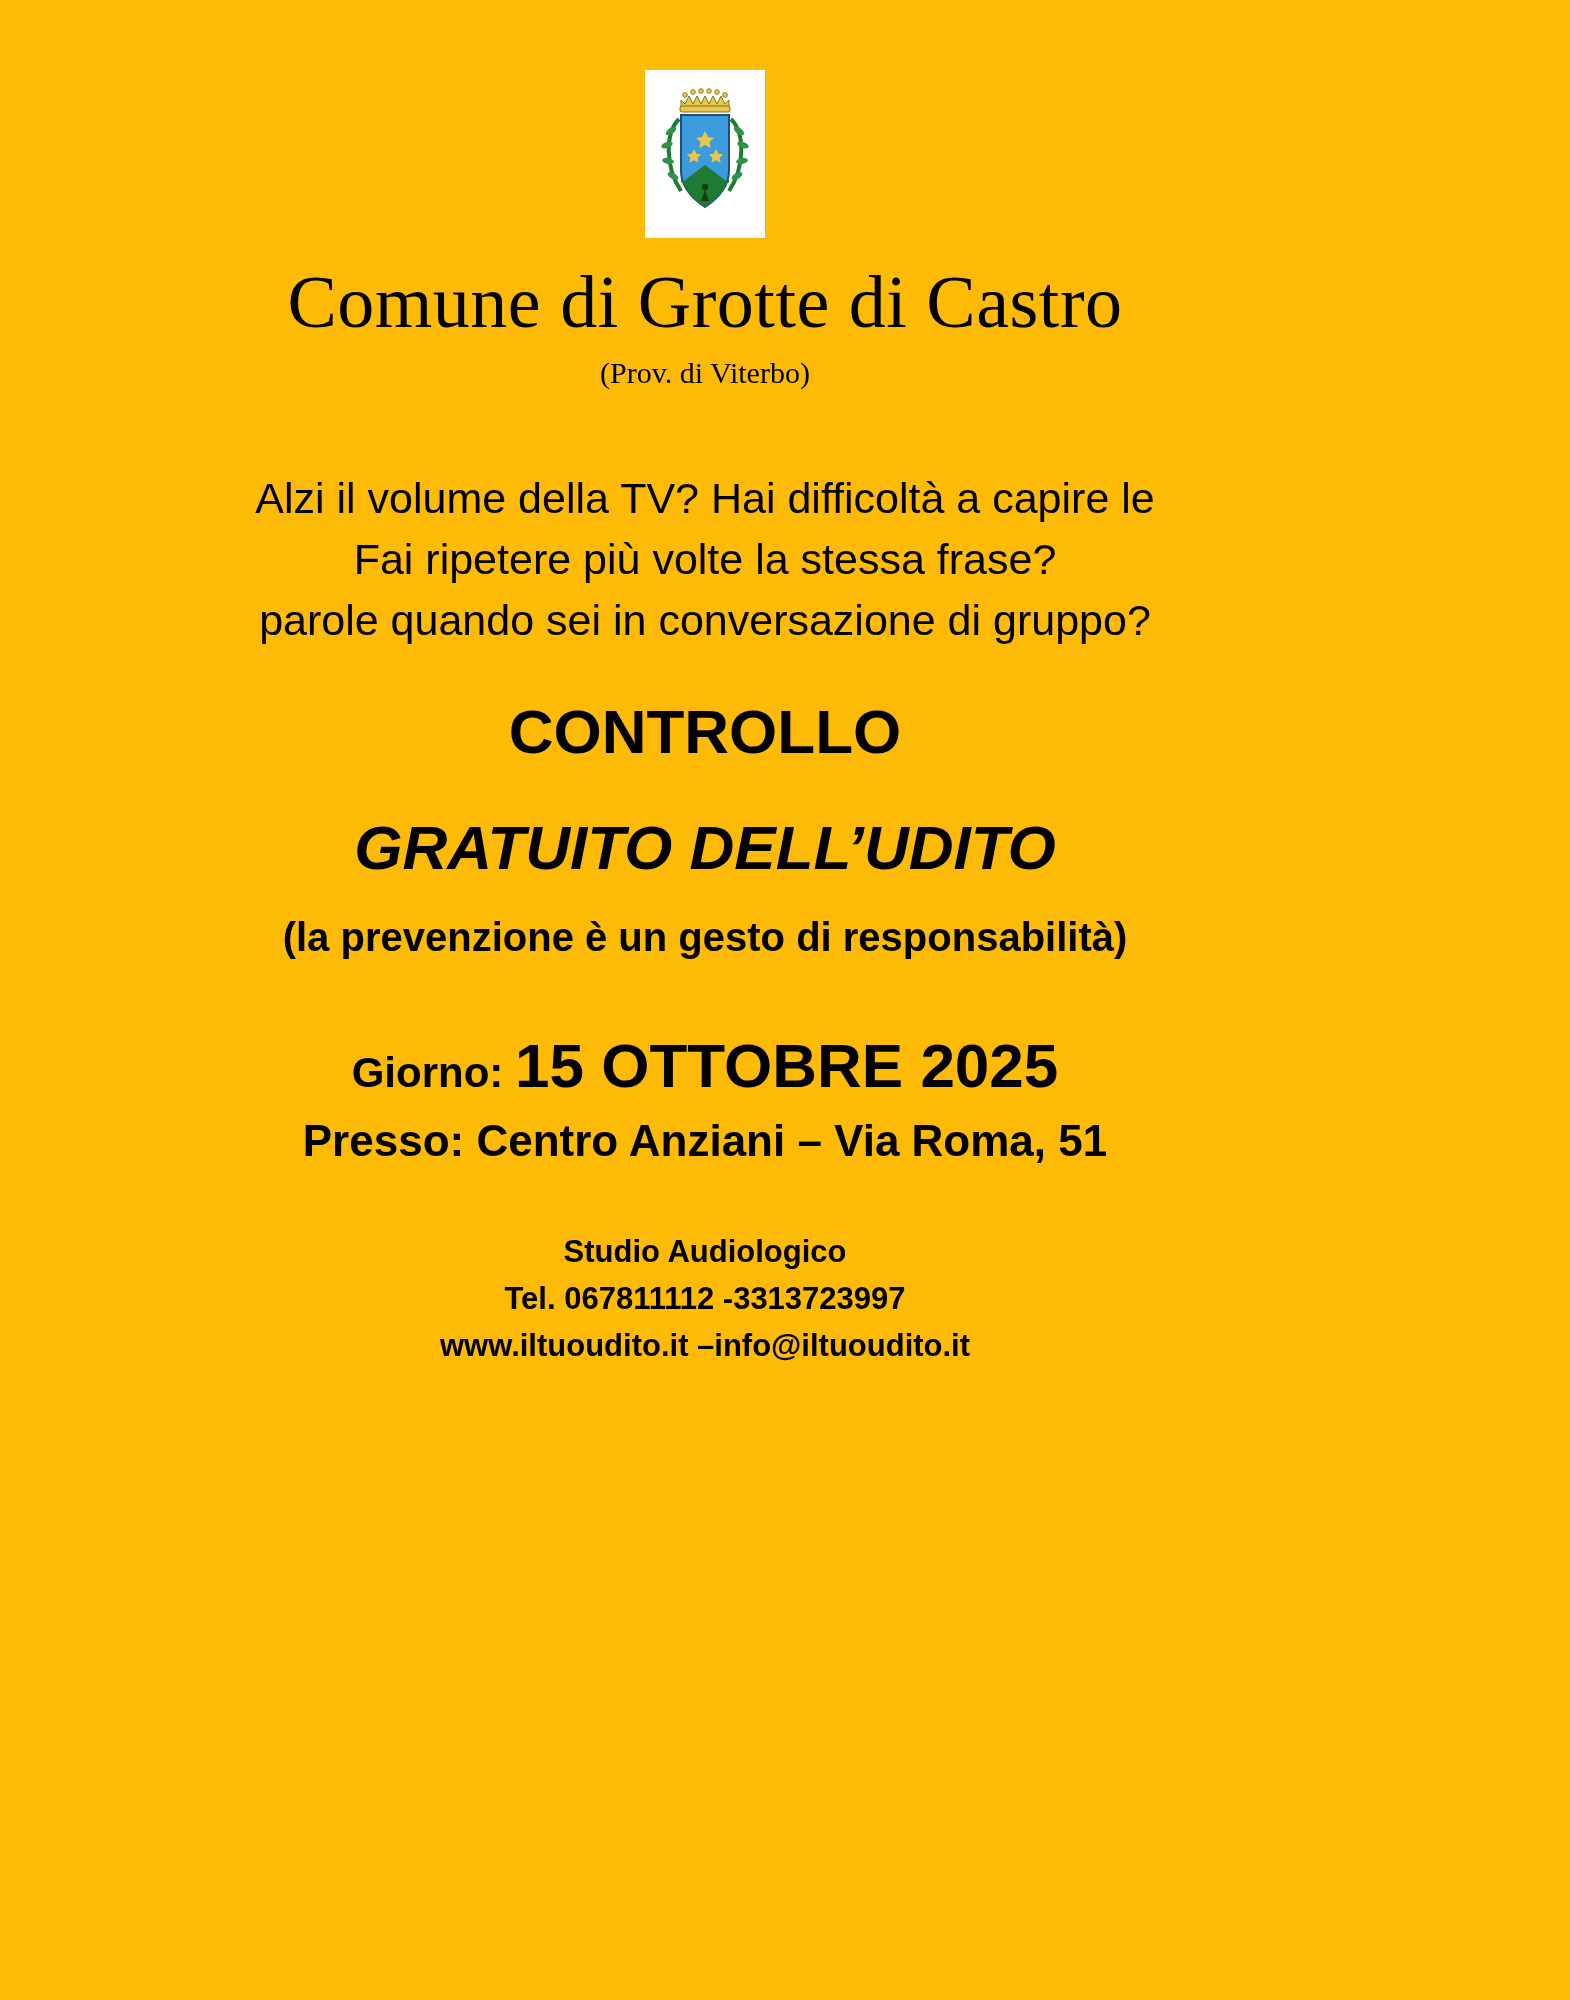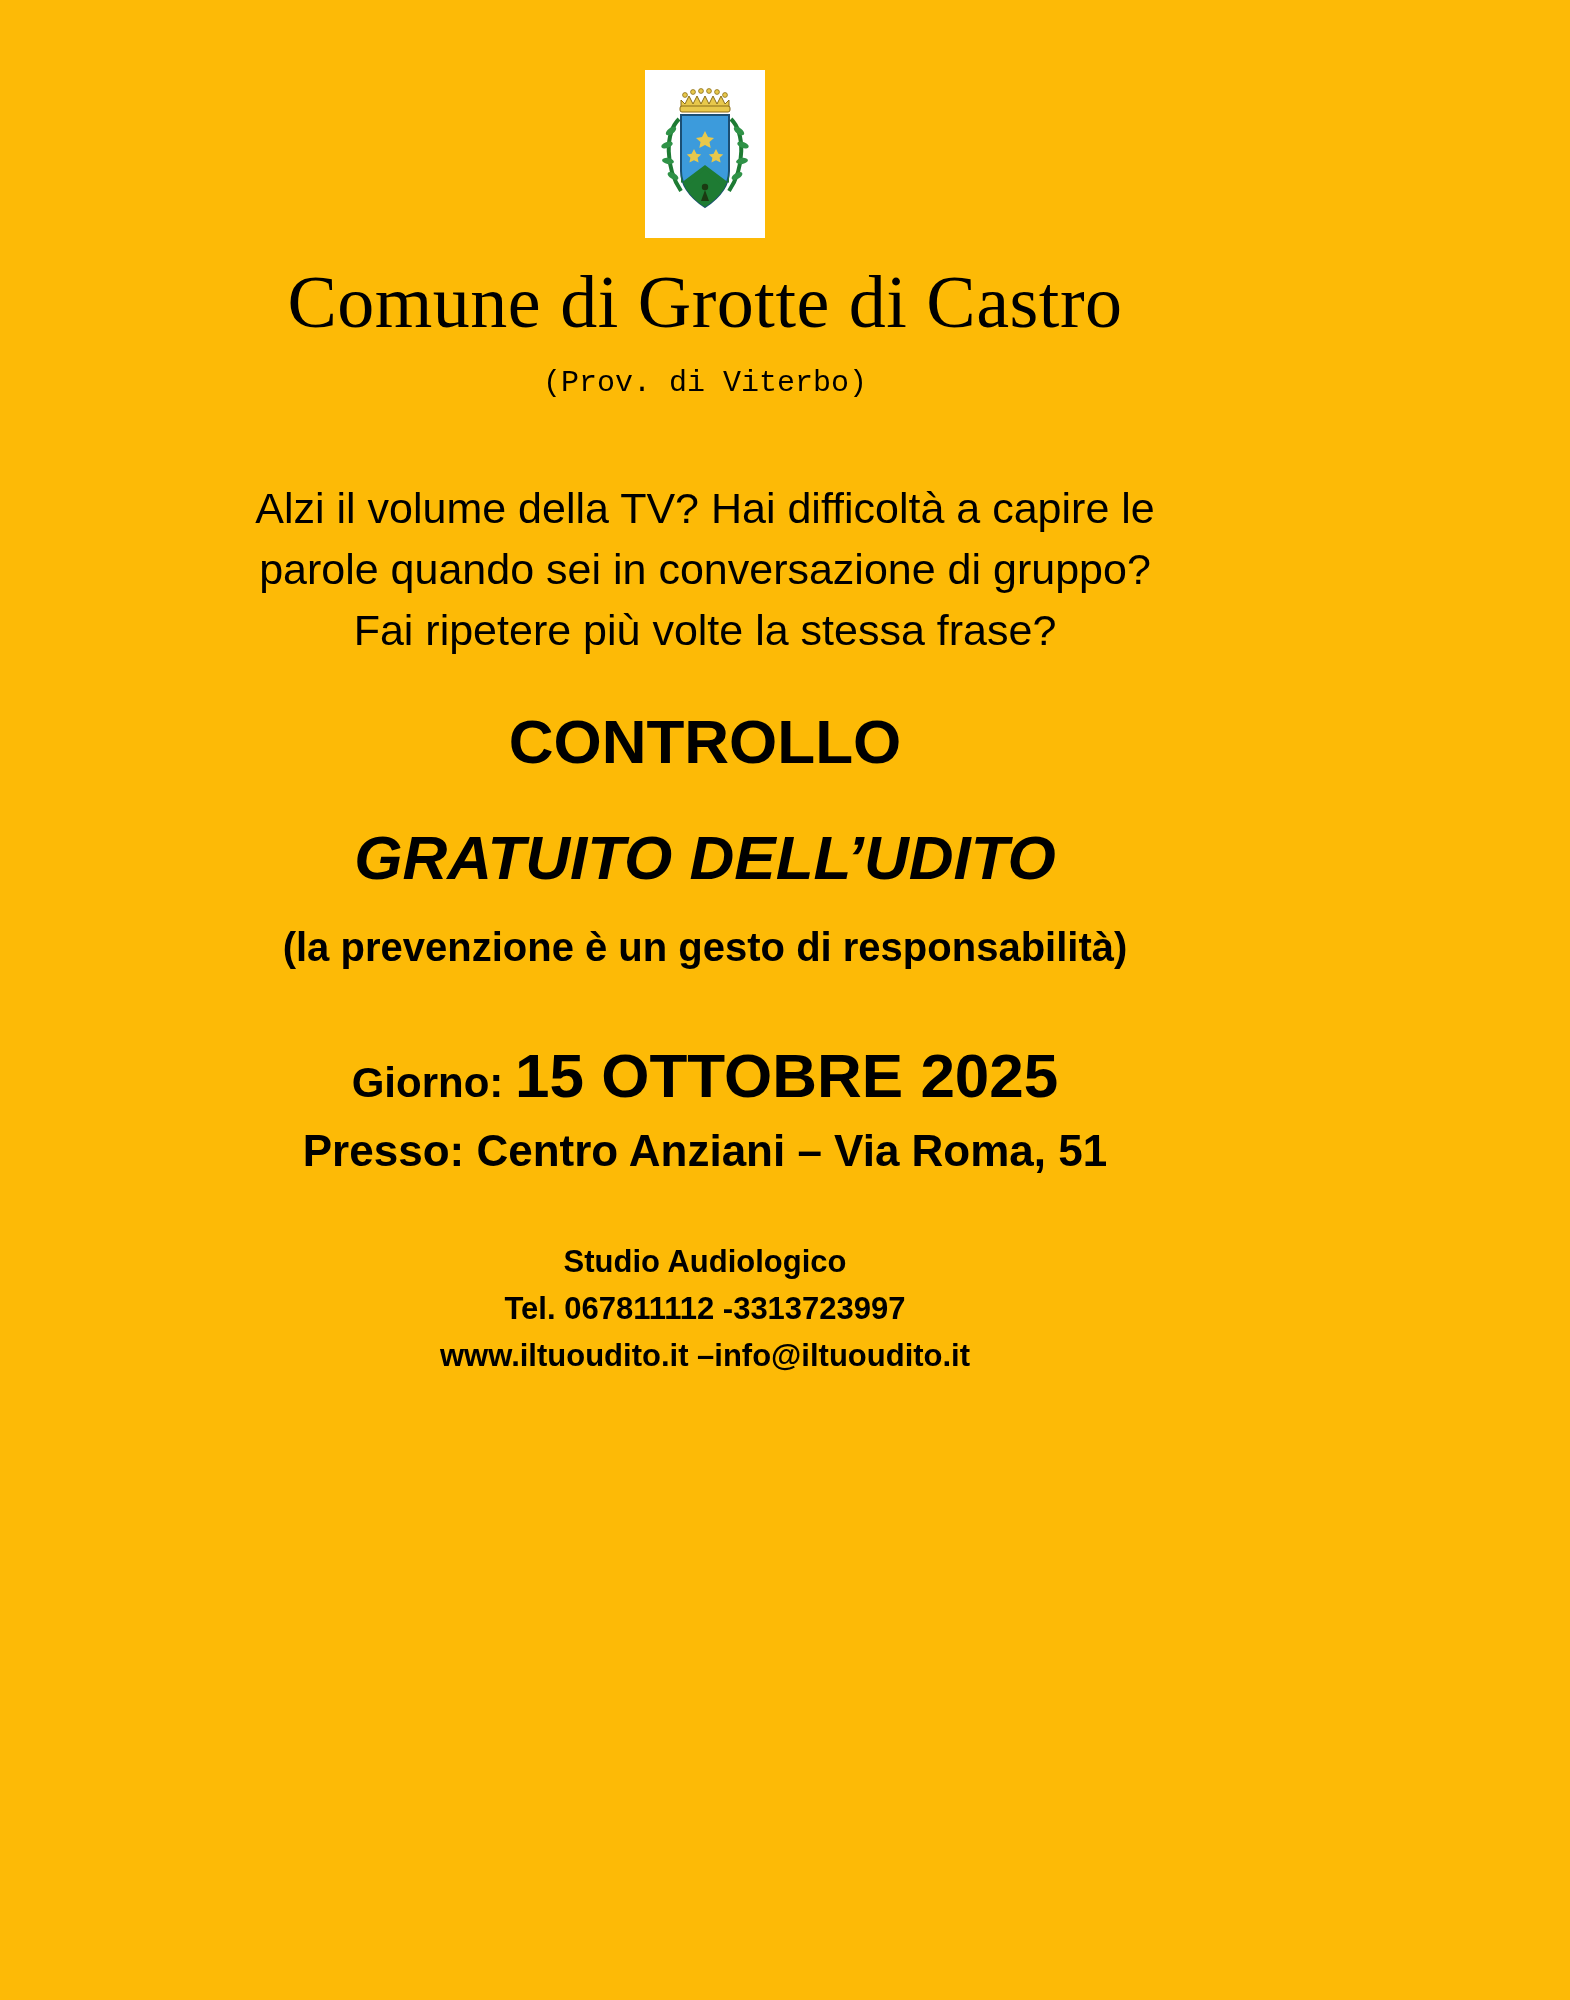--- a/index.html
+++ b/index.html
@@ -40,24 +40,24 @@
   .comune-title {
     font-family: "Liberation Serif", serif;
     font-size: 74px;
     line-height: 1.05;
     font-weight: 400;
     text-align: center;
     letter-spacing: 0.5px;
     margin: 0;
   }
   .prov {
-    font-family: Liberation Mono, monospace;
+    font-family: Liberation Serif, serif;
     font-size: 30px;
     text-align: center;
-    margin-top: 24px;
+    margin-top: 14px;
   }
 
   
   .questions {
     margin-top: 78px;
     text-align: center;
     font-size: 43px;
     font-weight: normal;
     line-height: 1.42;
     max-width: 1240px;
@@ -168,22 +168,22 @@
       <ellipse cx="54" cy="108" rx="3.2" ry="3.2" fill="#1b3a12"></ellipse>
       <path d="M54 111 L50 122 L58 122 Z" fill="#1b3a12"></path>
     </svg>
   </div>
 
   <div class="comune-title">Comune di Grotte di Castro</div>
   <div class="prov">(Prov. di Viterbo)</div>
 
   <div class="questions">
     <div>Alzi il volume della TV? Hai difficoltà a capire le</div>
+    <div>Fai ripetere più volte la stessa frase?</div>
     <div>parole quando sei in conversazione di gruppo?</div>
-    <div>Fai ripetere più volte la stessa frase?</div>
   </div>
 
   <div class="headline">
     <span class="l2">CONTROLLO</span>
     <span class="l3">GRATUITO DELL’UDITO</span>
   </div>
   <div class="subnote">(la prevenzione è un gesto di responsabilità)</div>
 
   <div class="details">
     <div class="detail-day">

